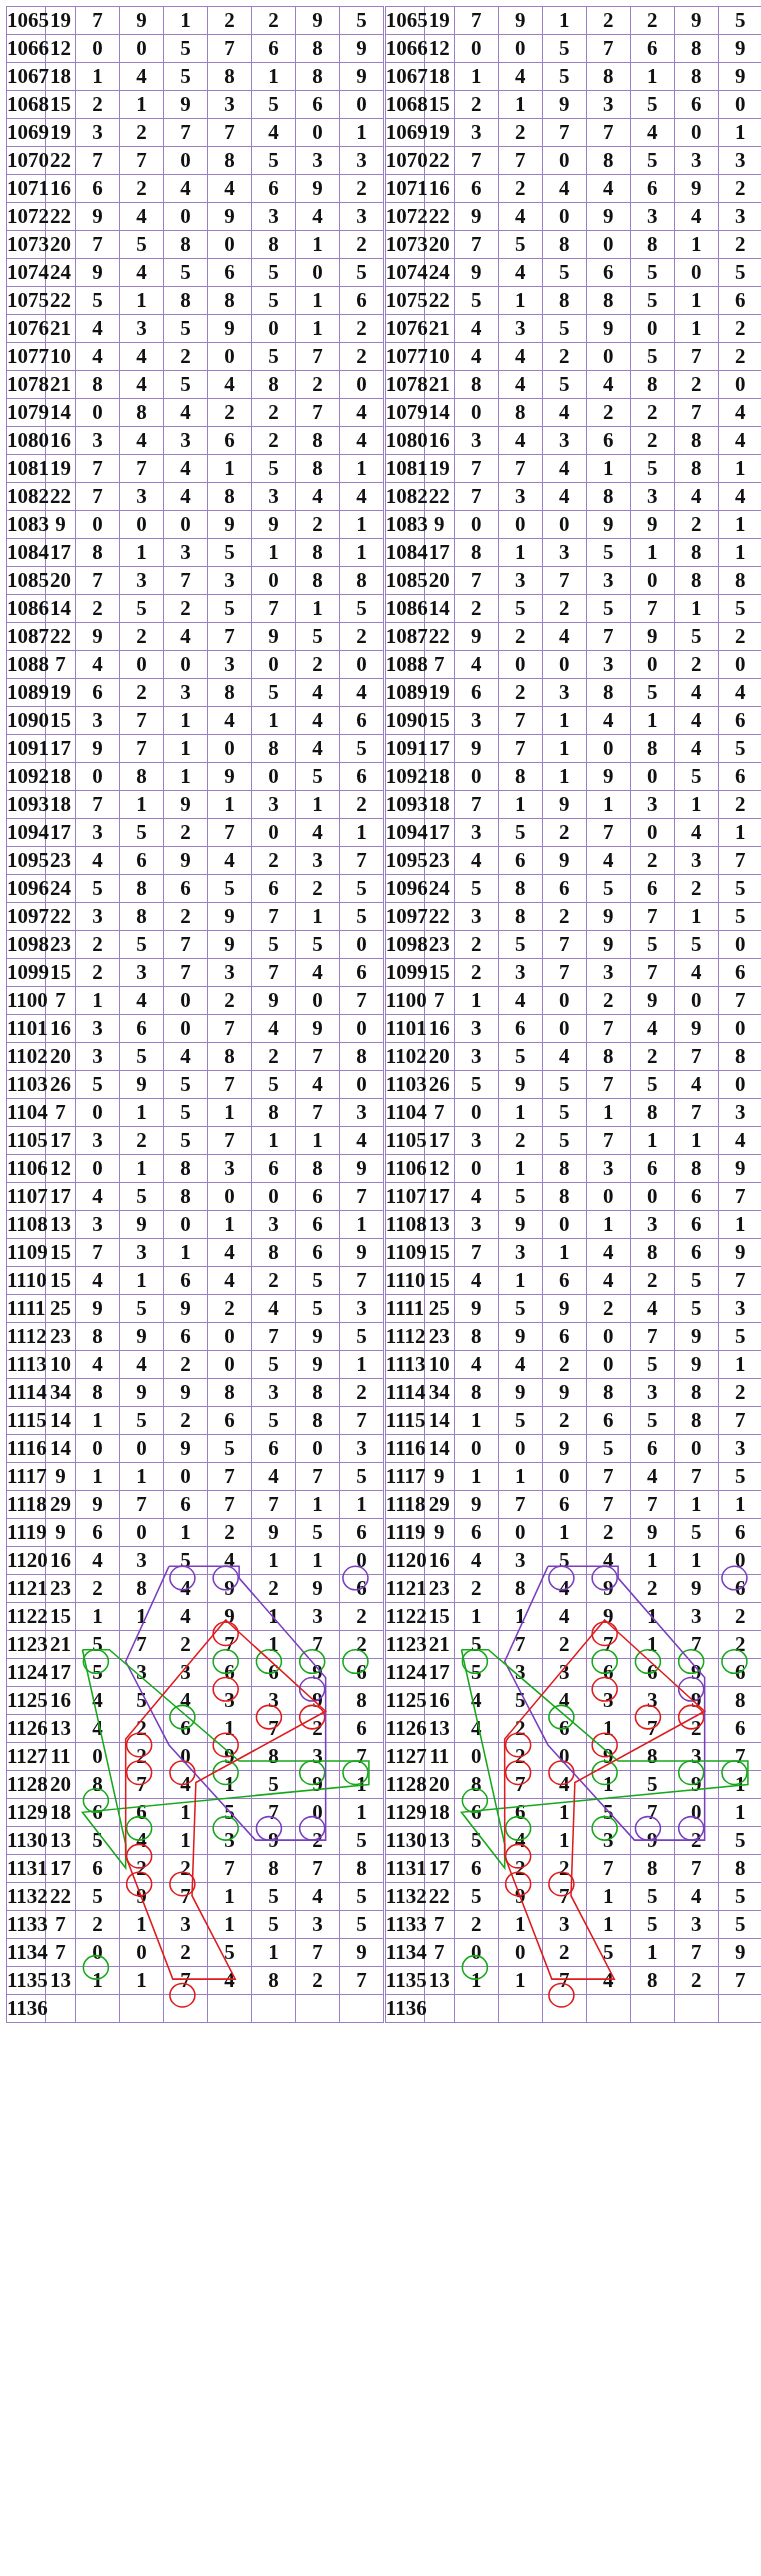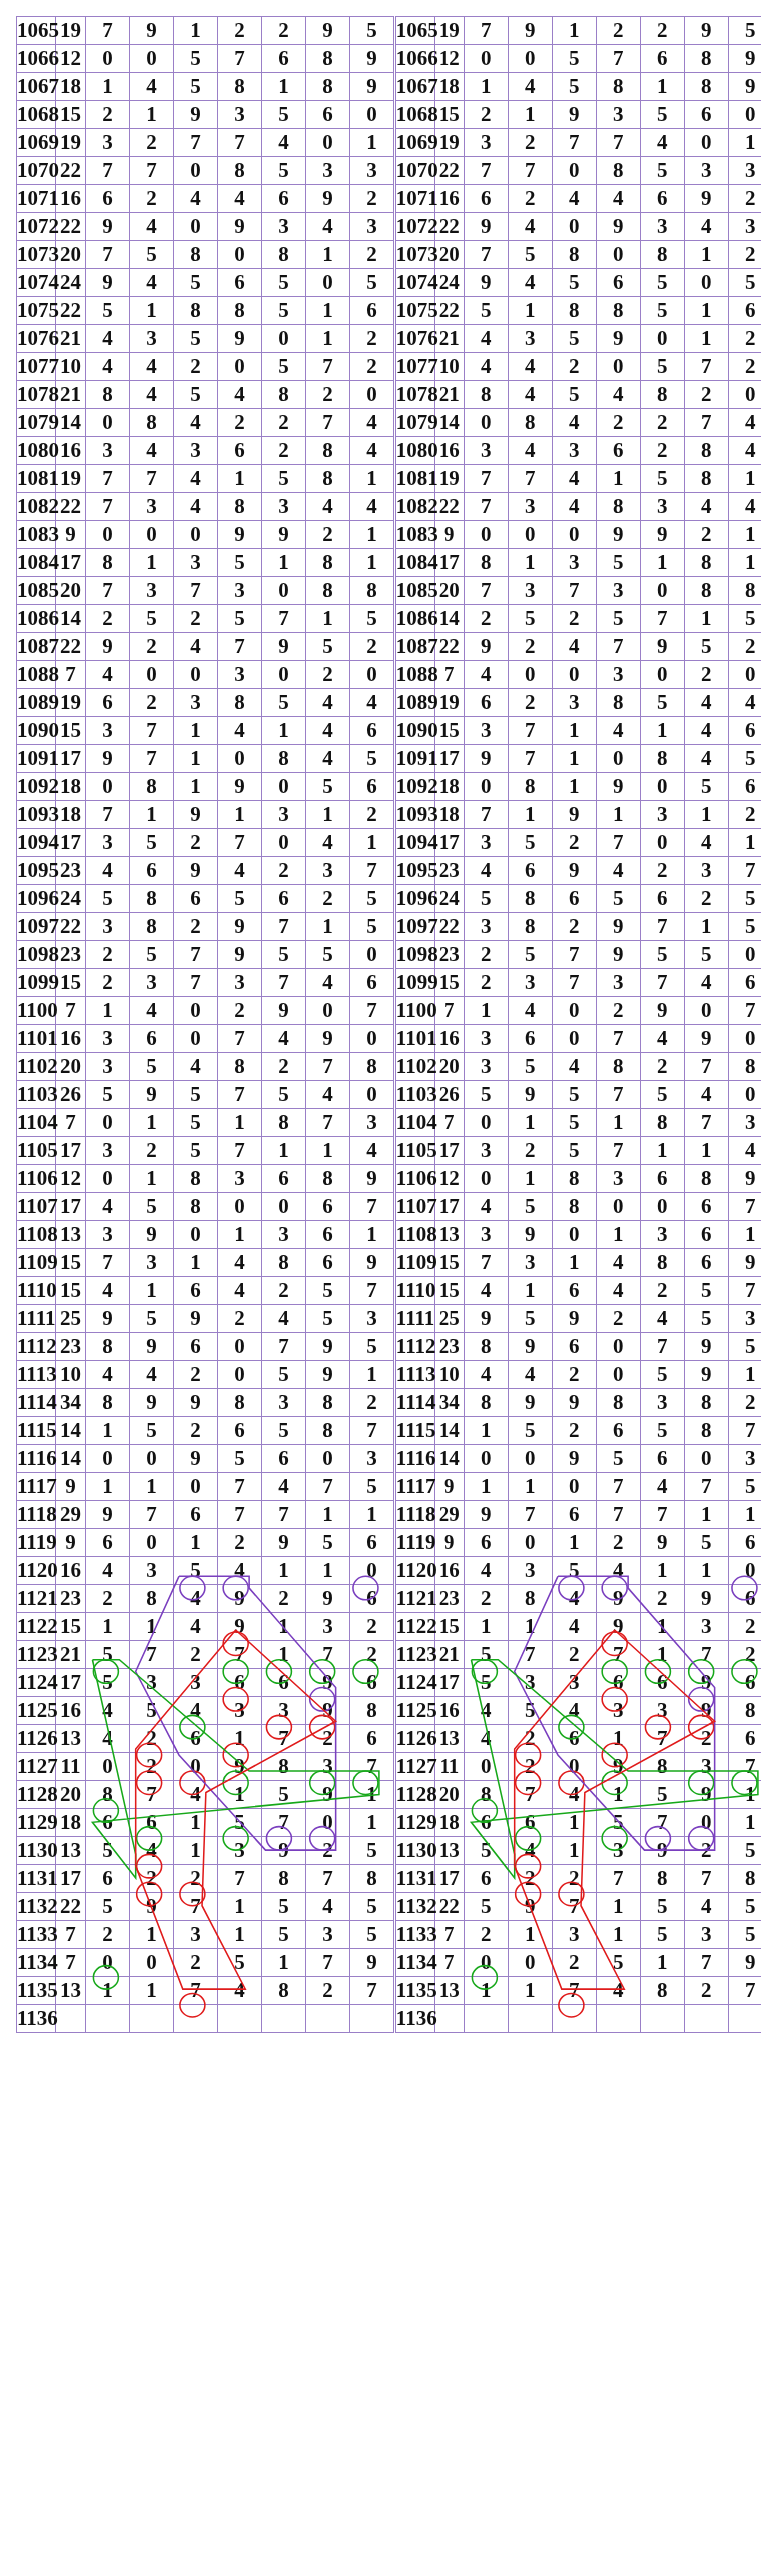--- a/index.html
+++ b/index.html
@@ -1,17 +1,17 @@
 <!DOCTYPE html>
 <html><head>
 <meta charset="utf-8">
 <style>
   html,body{margin:0;padding:0;background:#ffffff;}
   body{font-family:"Liberation Serif", serif; width:761px;}
-  .page{width:761px;height:2576px;position:relative;box-sizing:border-box;padding:16px;}
+  .page{width:761px;height:2576px;position:relative;box-sizing:border-box;padding:6px;}
   .cols{display:flex;gap:5.8px;align-items:flex-start;}
   .col{width:373px;position:relative;}
   table.grid{border-collapse:collapse;width:373px;table-layout:fixed;}
   table.grid td{
     border:1px solid #9a7fc7;
     text-align:center;
     vertical-align:middle;
     height:27px;
     padding:0;
     font-family:"Liberation Serif", serif;

